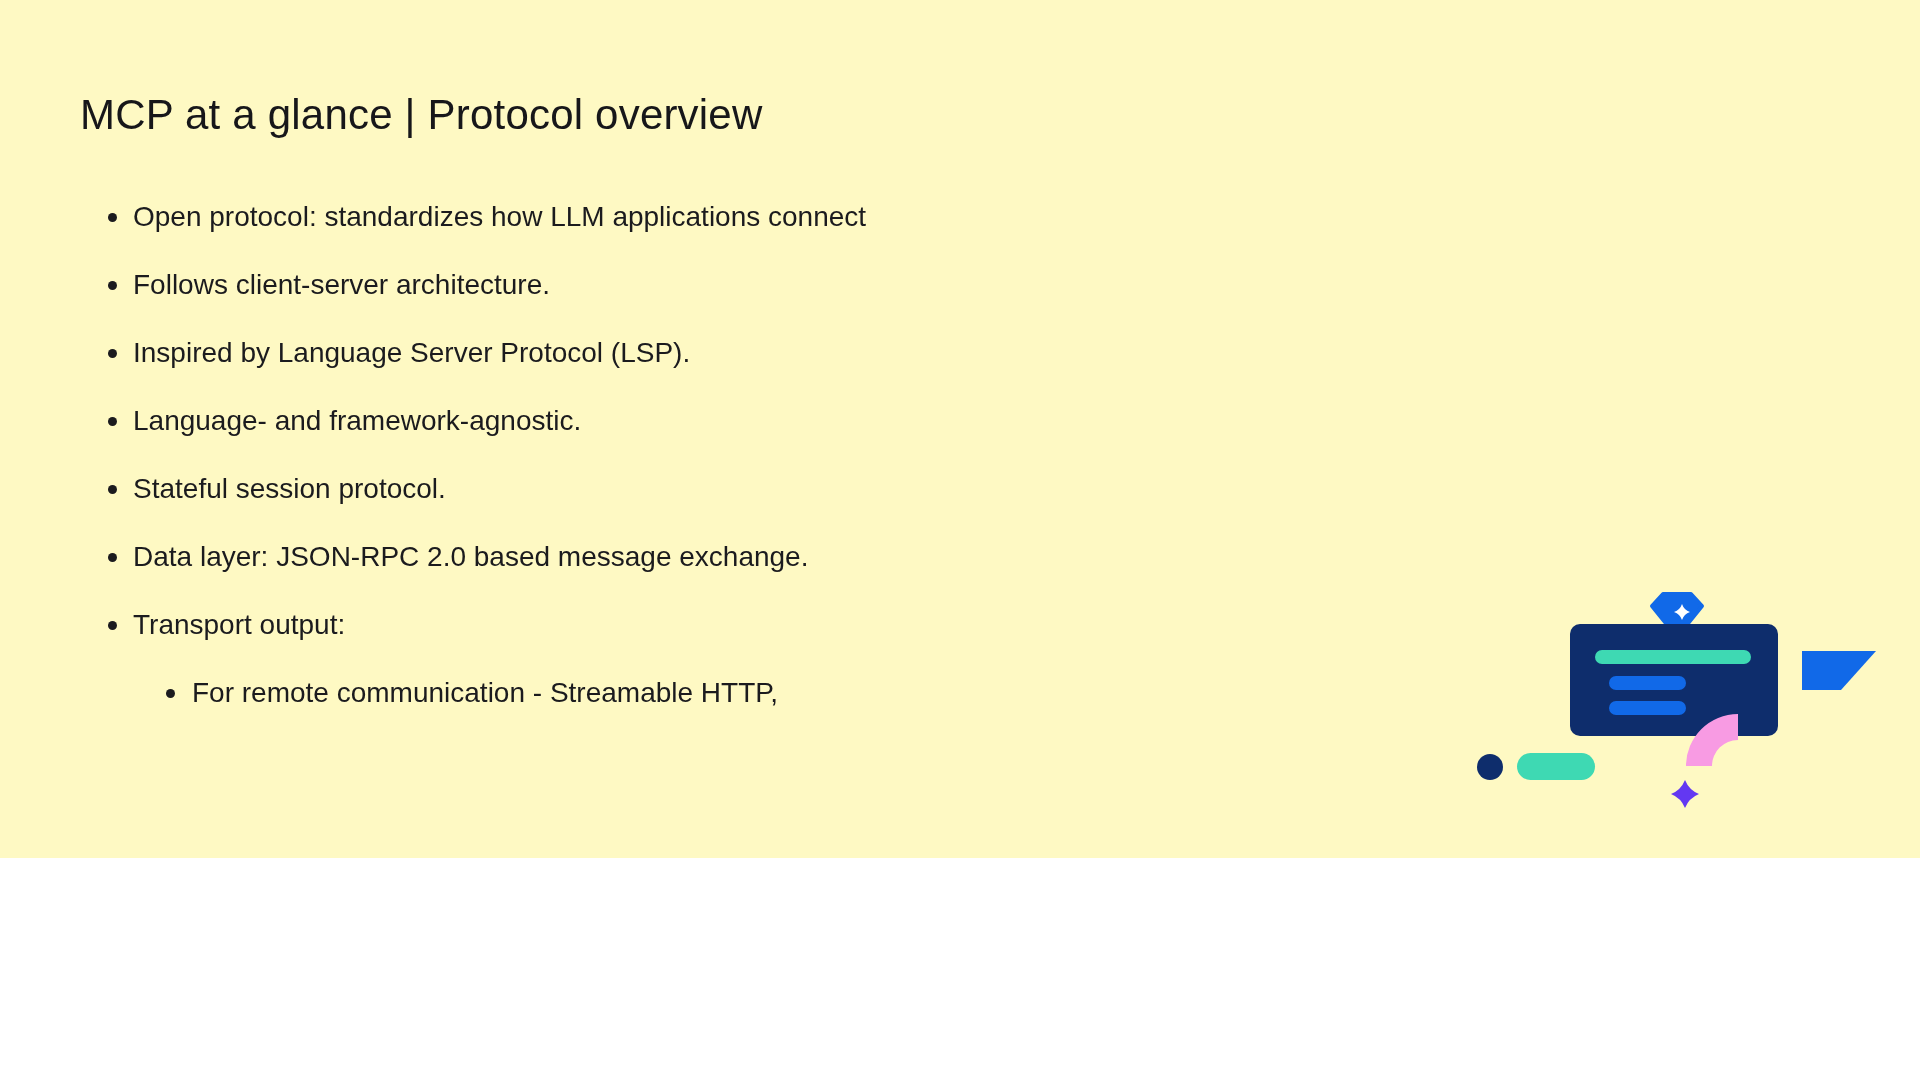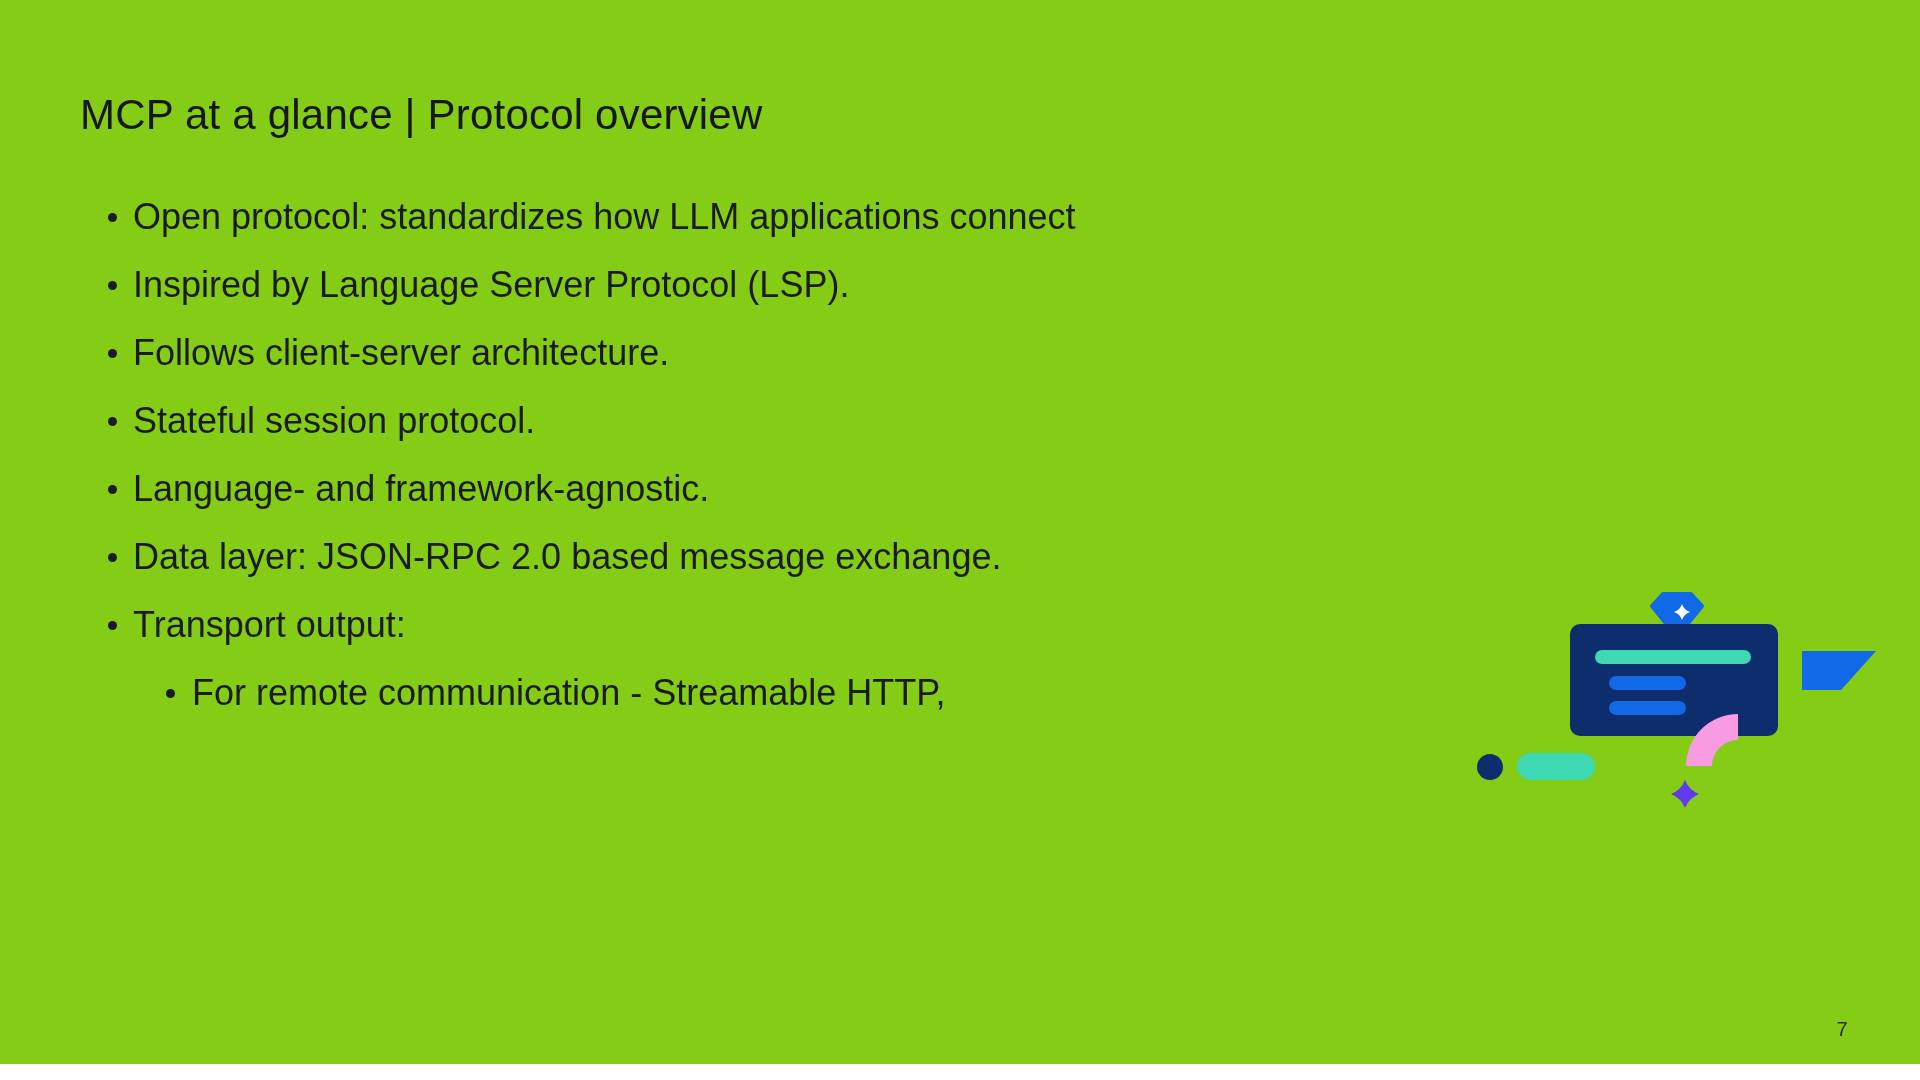--- a/index.html
+++ b/index.html
@@ -3,22 +3,22 @@
 <meta charset="utf-8">
 <style>
   html, body {
     margin: 0;
     padding: 0;
     background: #ffffff;
   }
   #slide {
     position: relative;
     width: 1920px;
-    height: 1064px;
-    background: #84cc16;
+    height: 858px;
+    background: #fef9c3;
     overflow: hidden;
     font-family: "Liberation Sans", sans-serif;
     color: #1b1b1e;
   }
   .title {
     position: absolute;
     left: 80px;
     top: 62px;
     font-size: 42px;
     line-height: 1.2;
@@ -27,21 +27,21 @@
     color: #17171a;
     white-space: nowrap;
   }
   ul.bullets {
     position: absolute;
     left: 80px;
     top: 190px;
     margin: 0;
     padding: 0;
     list-style: none;
-    font-size: 36px;
+    font-size: 28px;
     line-height: 54px;
     color: #1b1b1e;
   }
   ul.bullets li {
     position: relative;
     margin: 0 0 14px 0;
   }
   ul.bullets li .line {
     display: block;
     white-space: nowrap;
@@ -82,30 +82,30 @@
 
 <div id="slide">
 
   <h1 class="title">MCP at a glance | Protocol overview</h1>
 
   <ul class="bullets">
     <li class="l1">
       <span class="line">Open protocol: standardizes how LLM applications connect</span>
     </li>
     <li class="l1">
+      <span class="line">Follows client-server architecture.</span>
+    </li>
+    <li class="l1">
       <span class="line">Inspired by Language Server Protocol (LSP).</span>
     </li>
     <li class="l1">
-      <span class="line">Follows client-server architecture.</span>
+      <span class="line">Language- and framework-agnostic.</span>
     </li>
     <li class="l1">
       <span class="line">Stateful session protocol.</span>
-    </li>
-    <li class="l1">
-      <span class="line">Language- and framework-agnostic.</span>
     </li>
     <li class="l1">
       <span class="line">Data layer: JSON-RPC 2.0 based message exchange.</span>
     </li>
     <li class="l1">
       <span class="line">Transport output:</span>
     </li>
     <li class="l2">
       <span class="line">For remote communication - Streamable HTTP,</span>
     </li>

